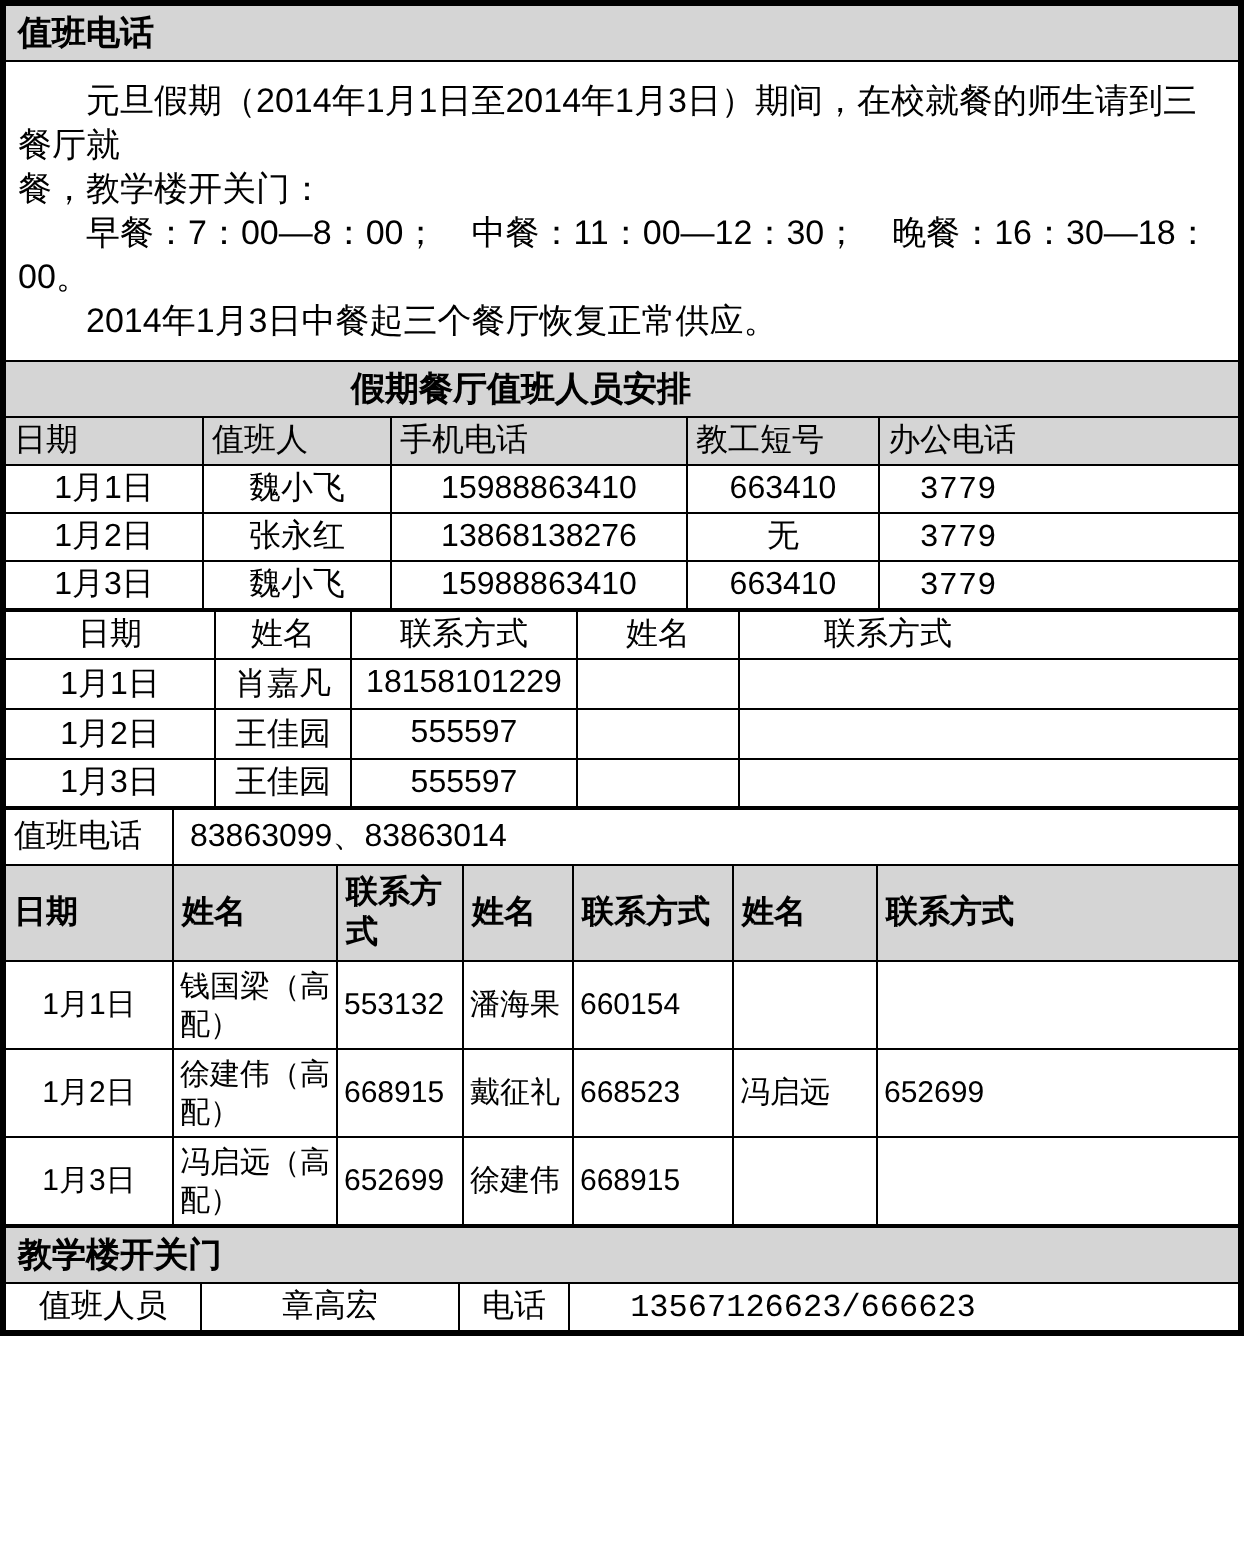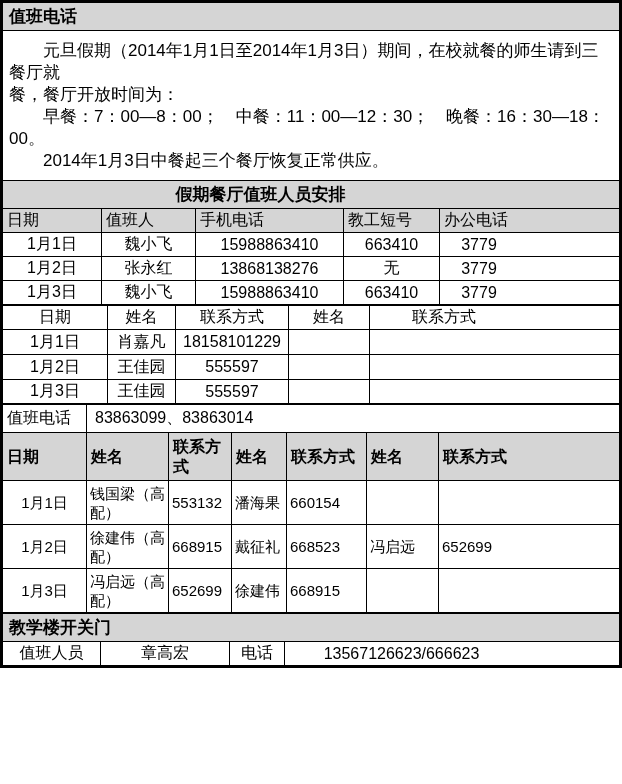--- a/index.html
+++ b/index.html
@@ -18,21 +18,21 @@
   }
   
   tr.sec-title td {
     background:#d5d5d5; font-weight:bold; font-size:17px;
     text-align:left; padding:2px 6px;margin-top:16px;
   }
   tr.sec-title.ctr td { text-align:center; padding-right:107px; }
   tr.grayrow td { background:#d5d5d5; }
   td.l { text-align:left; }
   td.c { text-align:center; }
-  td.pr { padding-right:105px; }
+  td.pr { padding-right:105px;font-family:Liberation Mono, monospace; }
   
   td.para { vertical-align:top; padding:9px 6px 8px 6px; border-bottom:none;margin-top:47px; }
   .para .line { font-size:17px; line-height:22px; text-align:left; white-space:pre-wrap; }
   .para .indent { text-indent:34px; }
   
   table.repair td.data { font-size:15px; padding:1px 3px; line-height:19px; }
   table.repair td.hdr { font-weight:bold; line-height:20px; }
 </style>
 </head>
 <body>
@@ -40,21 +40,21 @@
 <div class="frame">
 
   <table>
     <tbody>
         <tr style="height:28px">
       <td class="l" style="background:#d5d5d5;font-weight:bold;font-size:17px;padding:2px 6px;">值班电话</td>
     </tr>
     <tr style="height:128px">
       <td class="para">
         <div class="line indent">元旦假期（2014年1月1日至2014年1月3日）期间，在校就餐的师生请到三餐厅就</div>
-        <div class="line">餐，餐厅开放时间为：</div>
+        <div class="line">餐，教学楼开关门：</div>
         <div class="line indent">早餐：7：00—8：00；　中餐：11：00—12：30；　晚餐：16：30—18：00。</div>
         <div class="line indent">2014年1月3日中餐起三个餐厅恢复正常供应。</div>
       </td>
     </tr>
   </tbody>
     </table>
 
   <table>
     <colgroup>
         <col style="width:99px">

